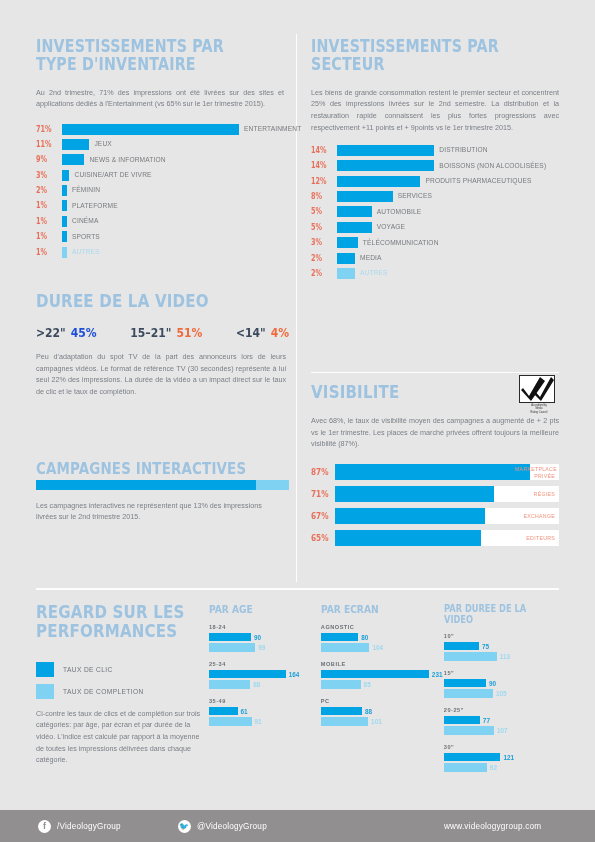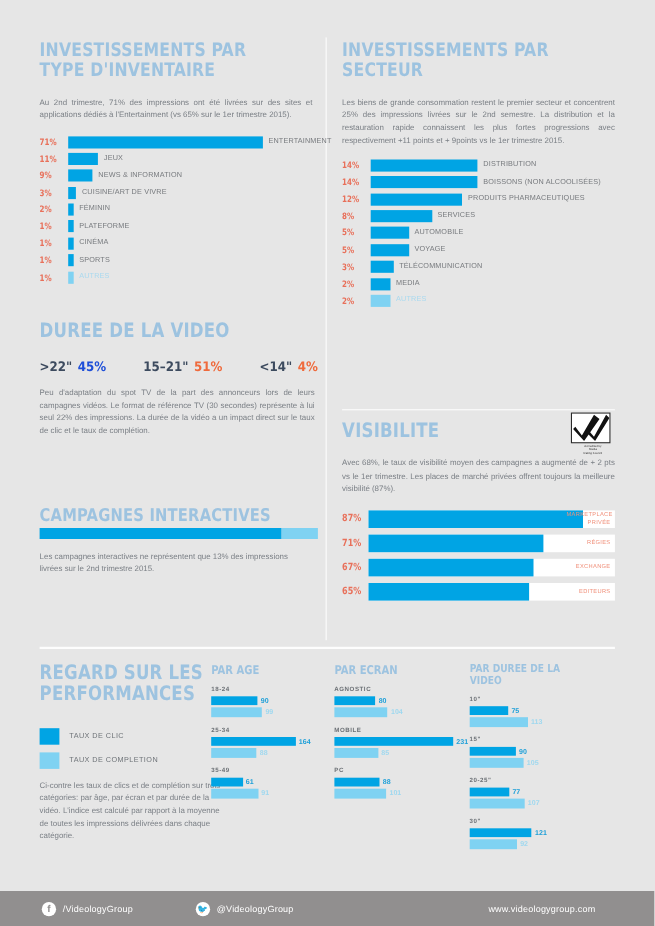--- a/index.html
+++ b/index.html
@@ -296,21 +296,21 @@
             <div class="legend-lbl">TAUX DE CLIC</div>
           </div>
           <div class="legend-row">
             <div class="legend-sw" style="background: rgb(127, 210, 242);"></div>
             <div class="legend-lbl">TAUX DE COMPLETION</div>
           </div>
         </div>
       <div class="para" style="margin-top:9px;width:166px;text-align:left;">Ci-contre les taux de clics et de complétion sur trois catégories: par âge, par écran et par durée de la vidéo. L'indice est calculé par rapport à la moyenne de toutes les impressions délivrées dans chaque catégorie.</div>
     </div>
 
-    <div id="perf-cols" style="position:absolute;left:156px;top:0;width:350px;display:flex;">
+    <div id="perf-cols" style="position:absolute;left:173px;top:0;width:350px;display:flex;">
         <div style="width: 111px; margin-right: 12px;">
           <div class="perf-col-title">PAR AGE</div>
           <div class="perf-group">
             <div class="perf-cat">18-24</div>
             <div class="perf-line">
               <div class="perf-bar" style="width: 42.0779px;"></div>
               <div class="perf-val">90</div>
             </div>
             <div class="perf-line">
               <div class="perf-bar pale" style="width: 46.2857px;"></div>

